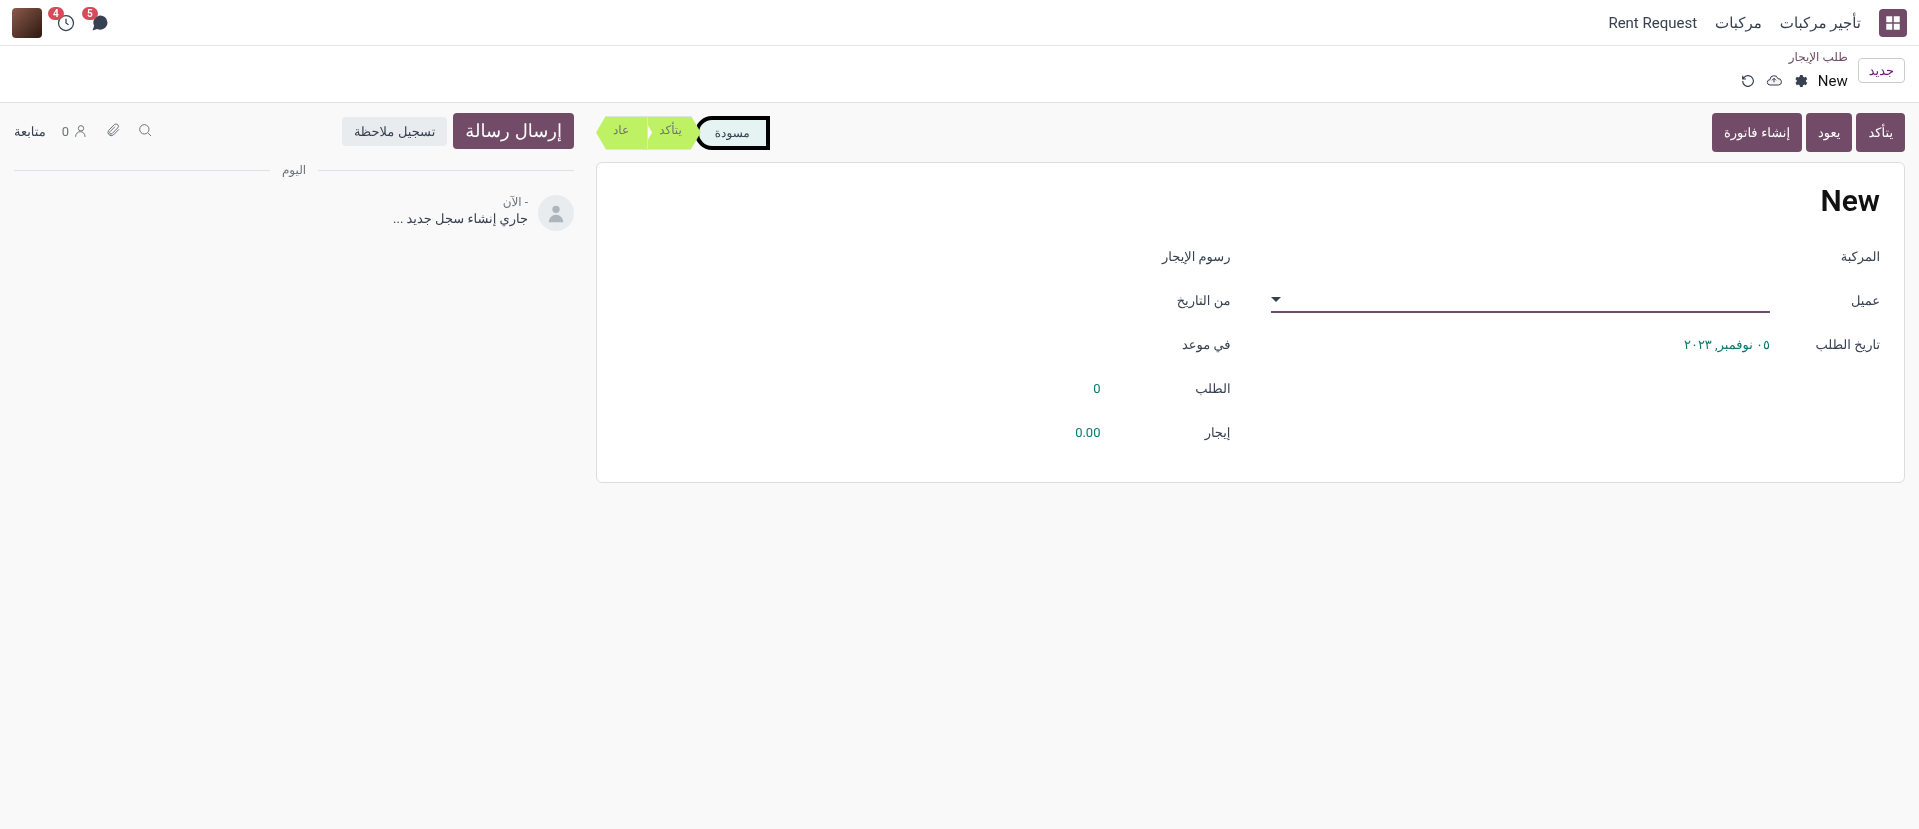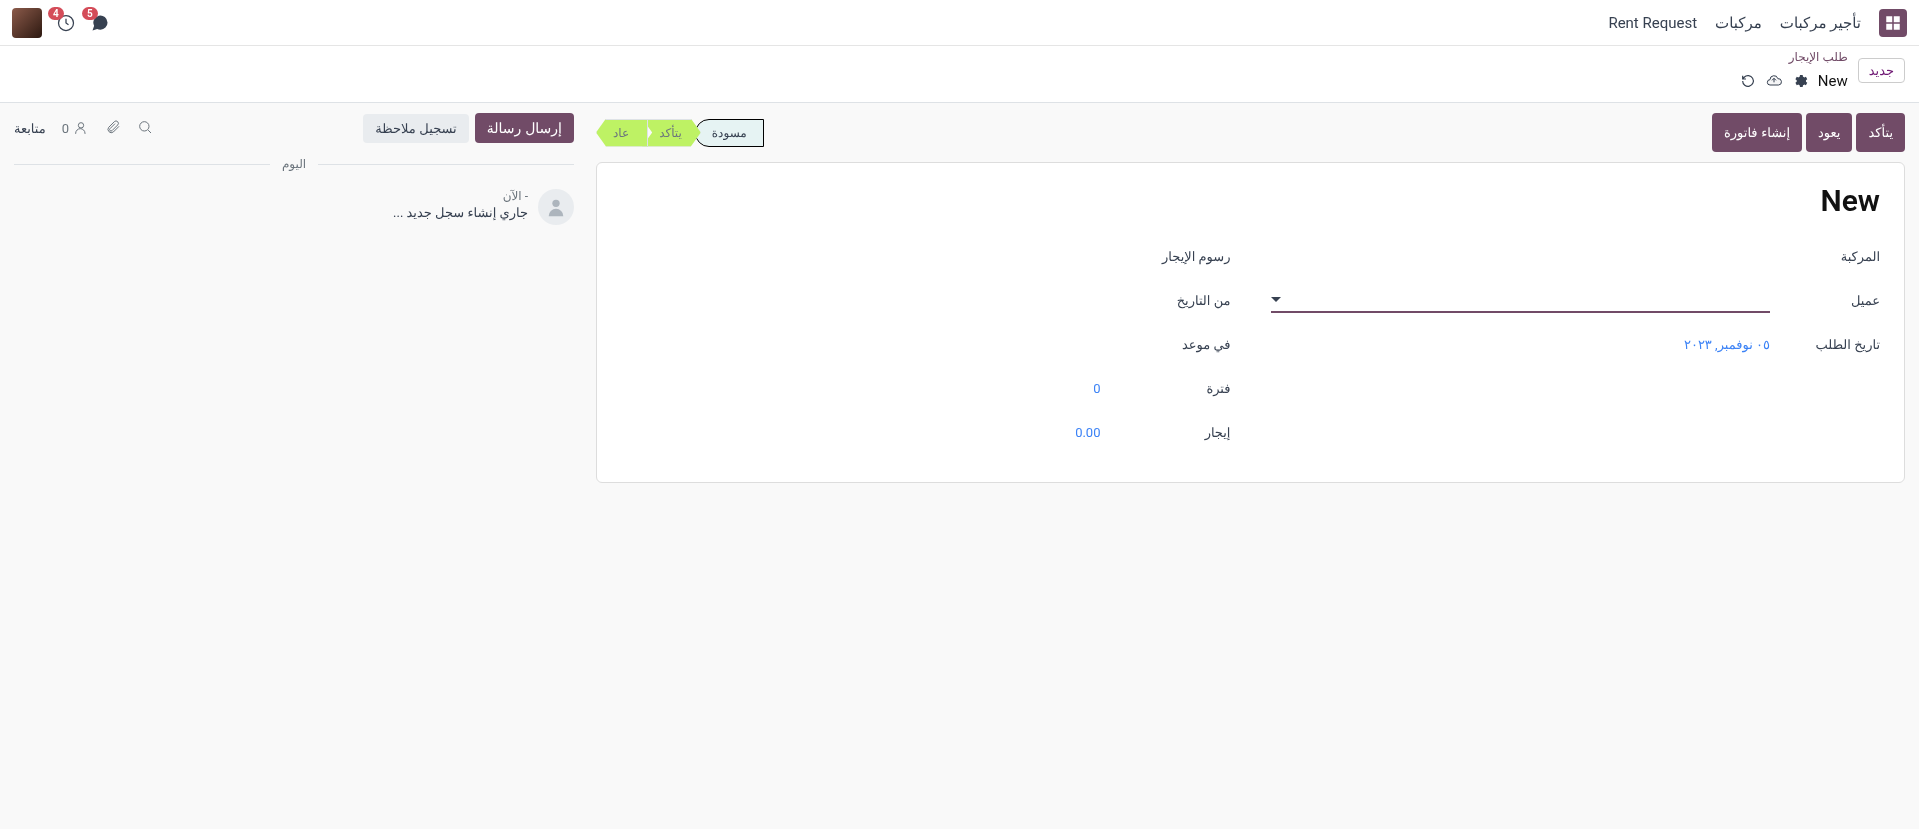--- a/index.html
+++ b/index.html
@@ -30,42 +30,42 @@
 .content-wrap { display: flex; gap: 22px; padding: 10px 14px; align-items: flex-start; }
 .main-col { flex: 1; min-width: 0;}
 .chatter-col { width: 560px; }
 
 
 .action-bar { display: flex; align-items: center; margin-bottom: 10px; }
 .action-btns { display: flex; gap: 4px; }
 .btn-primary { background: #714b67; color: #fff; border: none; border-radius: 4px; padding: 12px 12px; cursor: pointer; font-size: 13px; }
 .status-bar { margin-right: auto; display: flex; }
 .status-chip { position: relative; padding: 6px 16px; font-size: 12px; background: #bef264; color: #6c757d; border: 1px solid #dee2e6; cursor: pointer; }
-.status-chip.active { background: #e6f3f3; border: 1px solid #000000; color: #374151; border-radius: 20px 0 0 20px; }
+.status-chip.active { background: #e6f3f3; border: 4px solid #000000; color: #374151; border-radius: 20px 0 0 20px; }
 .status-chip:not(:last-child)::after { content: ""; position: absolute; left: -1px; top: 0; bottom: 0; width: 12px; }
 .status-arrow { clip-path: polygon(0 0, calc(100% - 10px) 0, 100% 50%, calc(100% - 10px) 100%, 0 100%, 10px 50%); margin-right: -6px; padding-right: 18px; }
 .status-first { clip-path: polygon(10px 0, 100% 0, 100% 100%, 10px 100%, 0 50%); border-radius: 0; }
 
 
 .sheet { background: #fff; border: 1px solid #ddd; border-radius: 6px; padding: 20px 24px; }
 .sheet h1 { font-size: 30px; font-weight: 600; margin-bottom: 24px; color: #111; }
 .form-grid { display: flex; gap: 40px; }
 .form-col { flex: 1; }
 .form-row { display: flex; align-items: center; margin-bottom: 16px; min-height: 28px; }
 .form-label { width: 150px; flex: 0 0 110px; color: #374151; font-size: 13px; font-weight: 500; }
-.form-value { flex: 1; font-size: 13px; color: #3b82f6; }
+.form-value { flex: 1; font-size: 13px; color: #0f766e; }
 .input-wrap { flex: 1; position: relative; border-bottom: 2px solid #714b67; display: flex; align-items: center; min-height: 26px; }
 .input-wrap input { border: none; outline: none; width: 100%; font-size: 13px; background: transparent; }
 .caret { width: 0; height: 0; border-left: 5px solid transparent; border-right: 5px solid transparent; border-top: 5px solid #374151; }
 .form-col-left .form-label { flex: 0 0 110px; }
 .form-col-left .form-value { padding-right: 20px; }
 
 
 .chatter-head { display: flex; align-items: center; gap: 6px; margin-bottom: 14px; }
-.chatter-btn-primary { background: #714b67; color: #fff; border: none; border-radius: 4px; padding: 7px 12px; cursor: pointer; font-size: 14px; }
+.chatter-btn-primary { background: #714b67; color: #fff; border: none; border-radius: 4px; padding: 7px 12px; cursor: pointer; font-size: 18px; }
 .chatter-btn { background: #e9ecef; color: #374151; border: none; border-radius: 4px; padding: 7px 12px; cursor: pointer; font-size: 13px; }
 .chatter-icons { margin-right: auto; display: flex; gap: 16px; align-items: center; color: #6c757d; }
 .chatter-icons svg { width: 16px; height: 16px; stroke: #6c757d; fill: none; stroke-width: 1.5; }
 .follower-count { display: flex; align-items: center; gap: 4px; font-size: 13px; cursor: pointer; }
 .chatter-link { color: #374151; font-size: 13px; cursor: pointer; }
 .chatter-divider { display: flex; align-items: center; gap: 12px; margin: 10px 0 18px; color: #6c757d; font-size: 12px; }
 .chatter-divider::before, .chatter-divider::after { content: ""; flex: 1; height: 1px; background: #dee2e6; }
 .log-item { display: flex; gap: 10px; align-items: flex-start; }
 .log-avatar { width: 36px; height: 36px; border-radius: 50%; background: #e9ecef; display: flex; align-items: center; justify-content: center; }
 .log-avatar svg { width: 22px; height: 22px; fill: #adb5bd; }
@@ -172,21 +172,21 @@
           </div>
           <div class="form-row">
             <div class="form-label">من التاريخ</div>
             <div class="form-value"></div>
           </div>
           <div class="form-row">
             <div class="form-label">في موعد</div>
             <div class="form-value"></div>
           </div>
           <div class="form-row">
-            <div class="form-label">فترة</div>
+            <div class="form-label">الطلب</div>
             <div class="form-value">0</div>
           </div>
           <div class="form-row">
             <div class="form-label">إيجار</div>
             <div class="form-value">0.00</div>
           </div>
         </div>
       </div>
     </div>
   </div>

